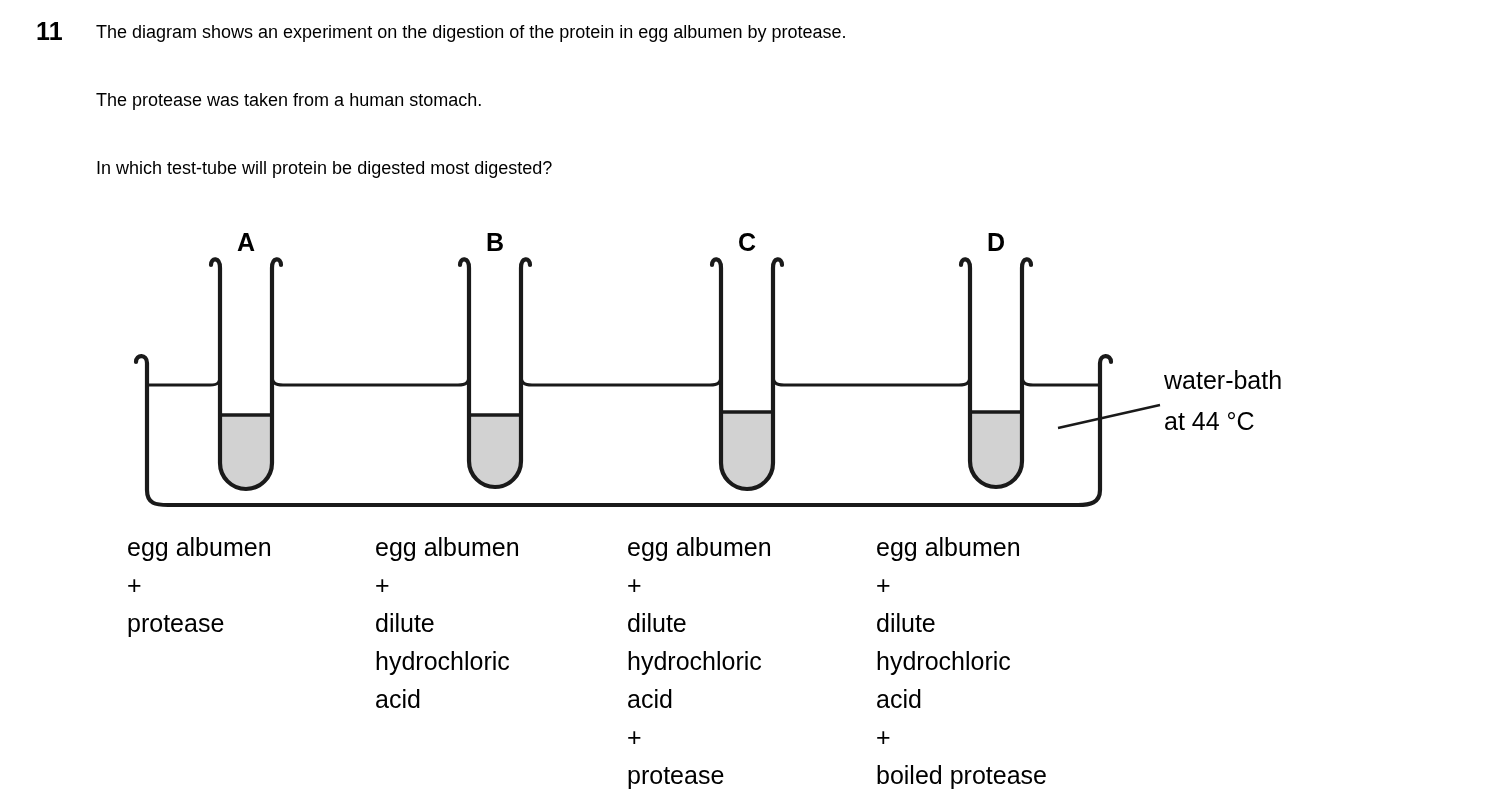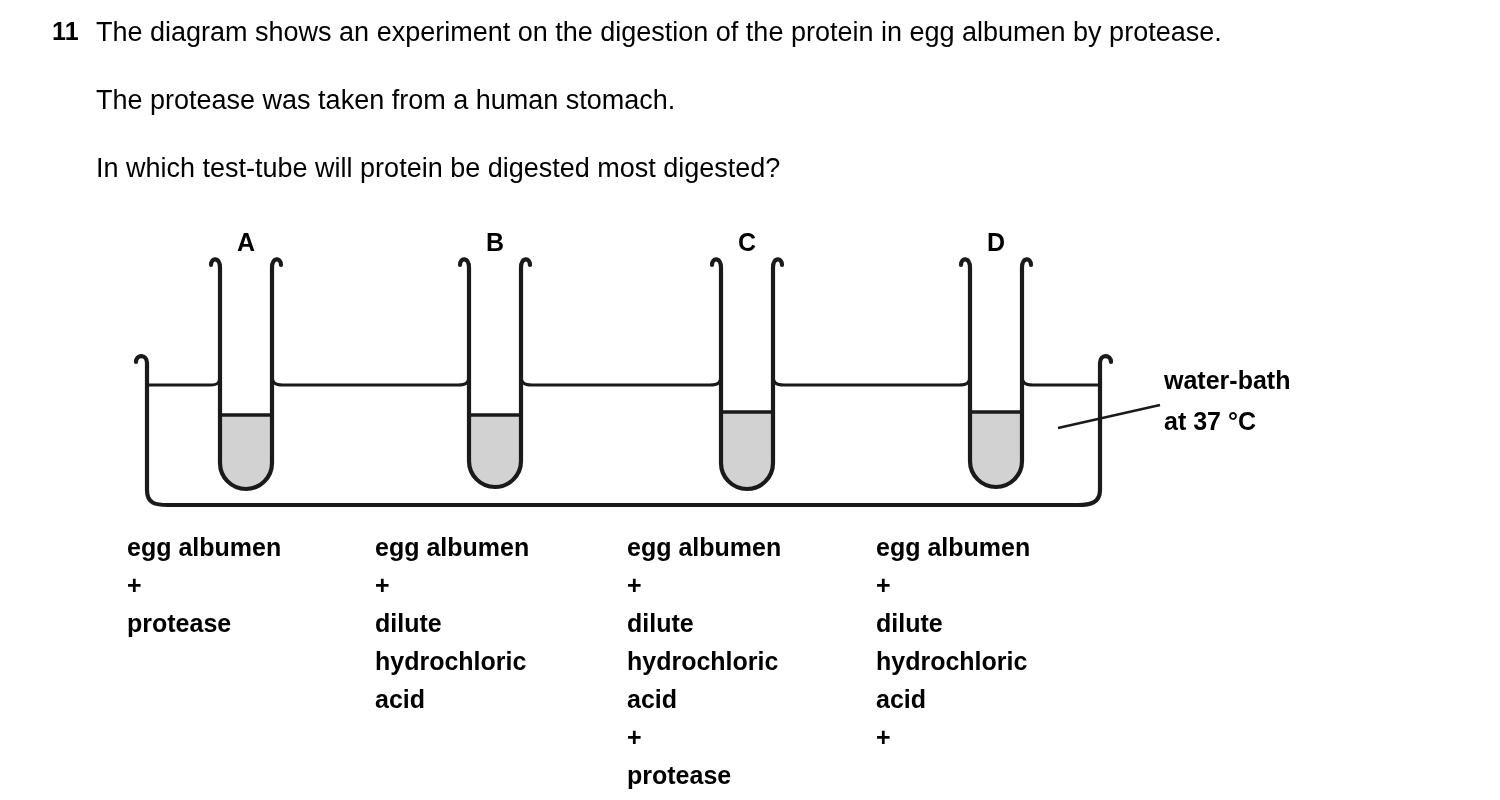--- a/index.html
+++ b/index.html
@@ -18,30 +18,30 @@
 
   
   .stem {
     position: absolute;
     left: 0;
     top: 0;
     width: 1500px;
   }
   .q-number {
     position: absolute;
-    left: 52px;
+    left: 36px;
     top: 17px;
     font-size: 25px;
     font-weight: bold;
     letter-spacing: 0.2px;
   }
   .q-line {
     position: absolute;
     left: 96px;
-    font-size: 27px;
+    font-size: 18px;
     line-height: 30px;
     white-space: nowrap;
   }
   .q-line-1 { top: 17px; }
   .q-line-2 { top: 85px; }
   .q-line-3 { top: 153px; }
 
   
   .diagram {
     position: absolute;
@@ -79,21 +79,21 @@
     left: 0;
     top: 318px;
     width: 1500px;
   }
   .caption-col {
     position: absolute;
     width: 240px;
     font-size: 25px;
     line-height: 38px;
   }
-  .caption-line { display: block; white-space: nowrap; font-weight: bold; }
+  .caption-line { display: block; white-space: nowrap; }
 </style>
 </head>
 <body>
 
 <div class="stem">
   <div class="q-number">11</div>
   <div class="q-line q-line-1">The diagram shows an experiment on the digestion of the protein in egg albumen by protease.</div>
   <div class="q-line q-line-2">The protease was taken from a human stomach.</div>
   <div class="q-line q-line-3">In which test-tube will protein be digested most digested?</div>
 </div>
@@ -148,21 +148,21 @@
     <line x1="1058" y1="218" x2="1160" y2="195" stroke="#1a1a1a" stroke-width="2.4"></line>
   </svg>
 
   <div class="tube-letter" style="left:216px;">A</div>
   <div class="tube-letter" style="left:465px;">B</div>
   <div class="tube-letter" style="left:717px;">C</div>
   <div class="tube-letter" style="left:966px;">D</div>
 
   <div class="bath-label">
     <span class="caption-line">water-bath</span>
-    <span class="caption-line">at 37 °C</span>
+    <span class="caption-line">at 44 °C</span>
   </div>
 
   <div class="captions">
     <div class="caption-col" style="left:127px;">
       <span class="caption-line">egg albumen</span>
       <span class="caption-line">+</span>
       <span class="caption-line">protease</span>
     </div>
     <div class="caption-col" style="left:375px;">
       <span class="caption-line">egg albumen</span>
@@ -180,16 +180,17 @@
       <span class="caption-line">+</span>
       <span class="caption-line">protease</span>
     </div>
     <div class="caption-col" style="left:876px;">
       <span class="caption-line">egg albumen</span>
       <span class="caption-line">+</span>
       <span class="caption-line">dilute</span>
       <span class="caption-line">hydrochloric</span>
       <span class="caption-line">acid</span>
       <span class="caption-line">+</span>
+      <span class="caption-line">boiled protease</span>
     </div>
   </div>
 
 </div>
 
 </body></html>

